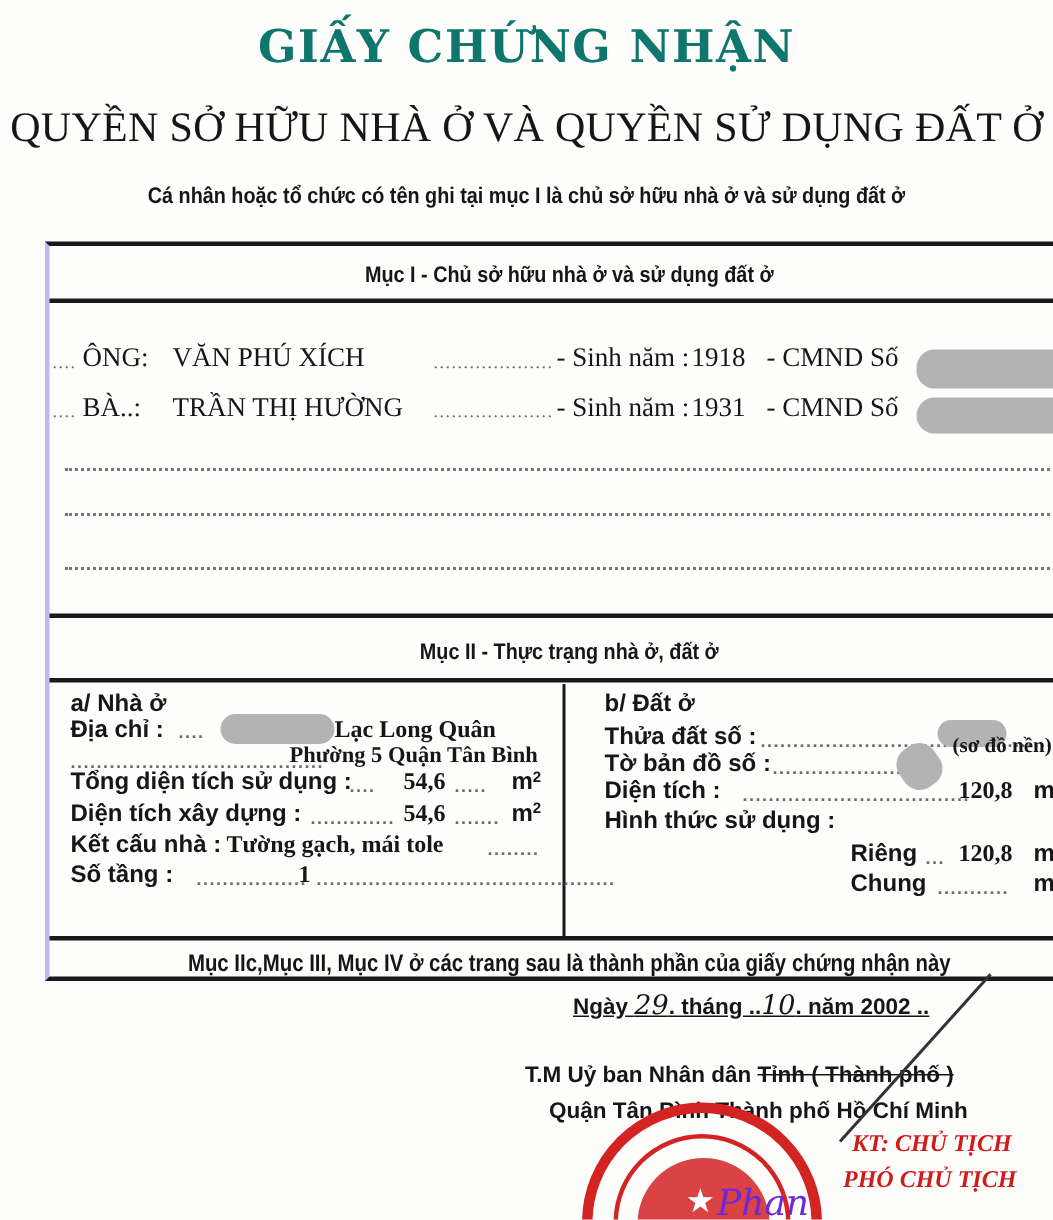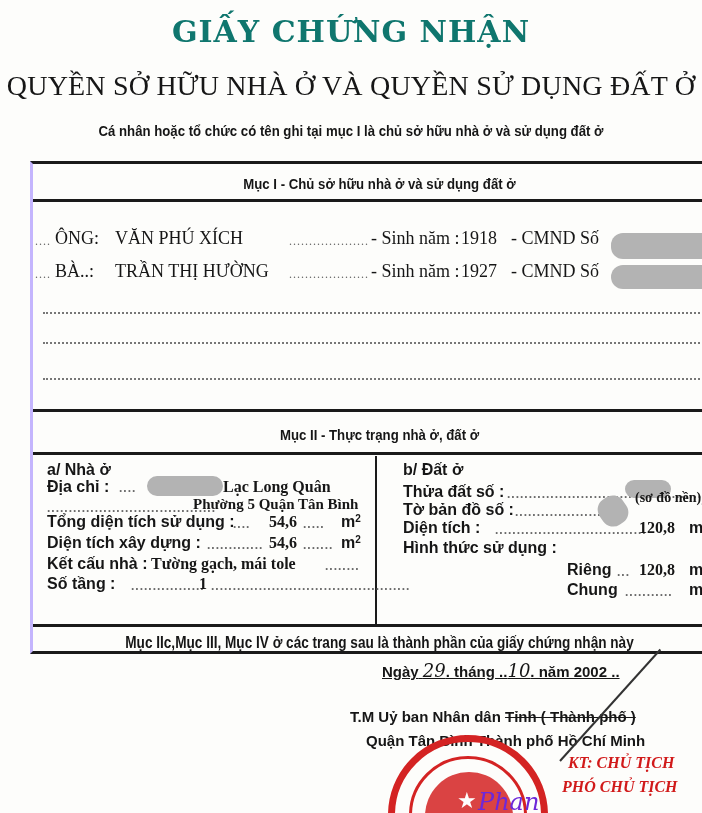--- a/index.html
+++ b/index.html
@@ -107,21 +107,21 @@
     <span style="left:478px;">- CMND Số</span>
   </div>
   <div class="redact" style="left:578px; top:69px; width:104px; height:26px;"></div>
 
   <div class="owner-row" style="top:97px;">
     <span class="dots" style="left:2px; top:6px;">....</span>
     <span style="left:22px;">BÀ..:</span>
     <span style="left:82px;">TRẦN THỊ HƯỜNG</span>
     <span class="dots" style="left:256px; top:6px;">....................</span>
     <span style="left:338px;">- Sinh năm :</span>
-    <span style="left:428px;">1927</span>
+    <span style="left:428px;">1931</span>
     <span style="left:478px;">- CMND Số</span>
   </div>
   <div class="redact" style="left:578px; top:101px; width:104px; height:24px;"></div>
 
   <div class="dotline" style="top:148px;"></div>
   <div class="dotline" style="top:178px;"></div>
   <div class="dotline" style="top:214px;"></div>
 
   <div class="hrule" style="top:245px;"></div>
   <div class="sec-head" style="top:262px;">Mục II - Thực trạng nhà ở, đất ở</div>

